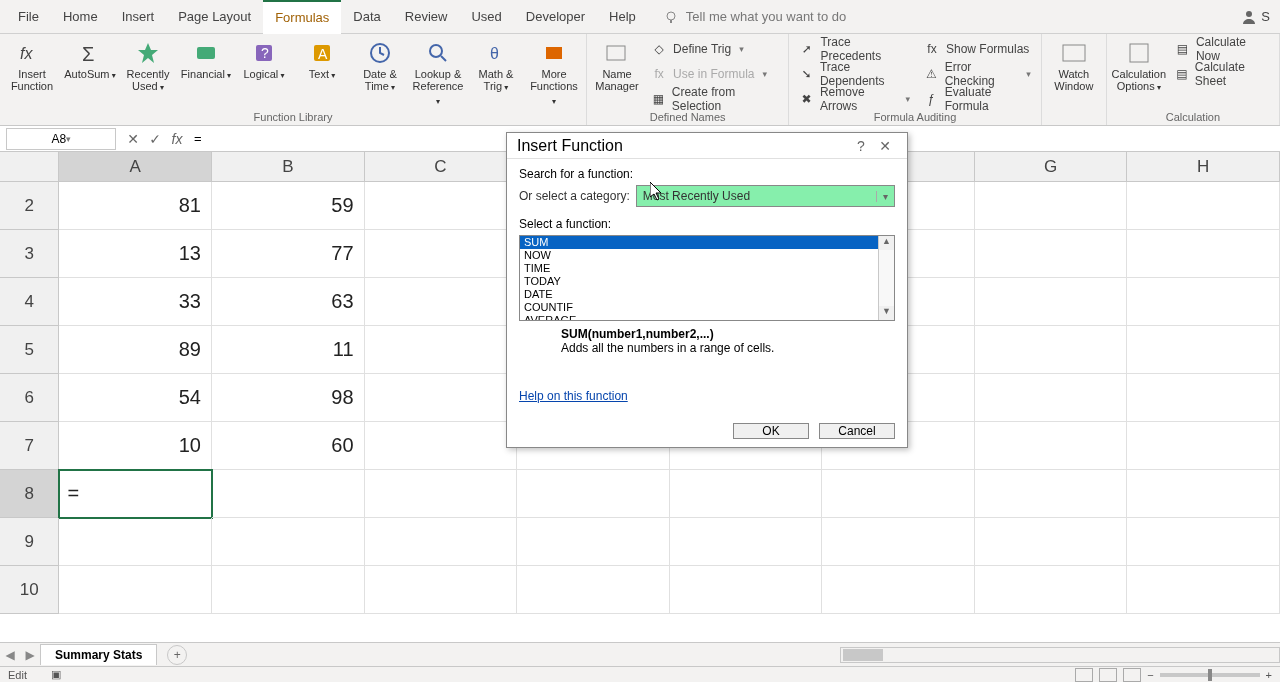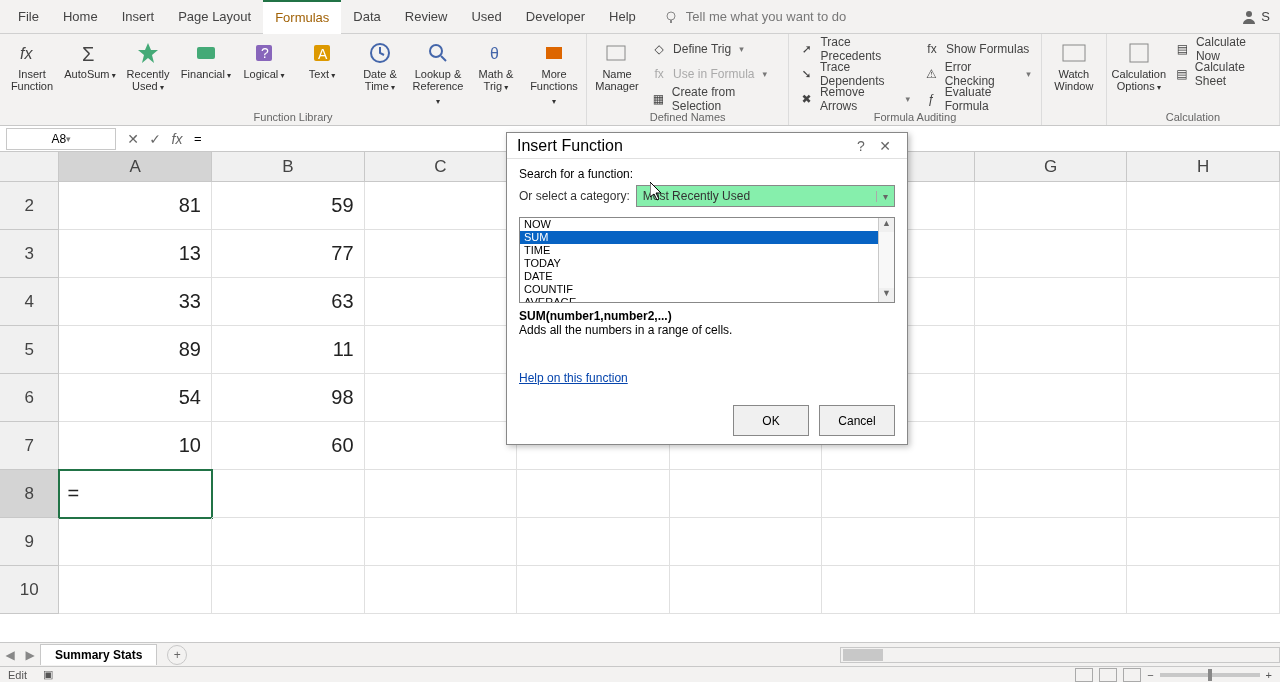--- a/index.html
+++ b/index.html
@@ -51,21 +51,21 @@
 
 .sheettabs { position: absolute; left: 0; bottom: 16px; height: 24px; display: flex; align-items: center; font-size: 12px; gap: 0; border-top: 1px solid #c8c8c8; width: 100%; background: #f3f2f1; }
 .sheettabs .nav { width: 20px; text-align: center; color: #888; cursor: pointer; }
 .sheettab { background: #fff; border: 1px solid #c8c8c8; border-bottom: none; padding: 3px 14px; cursor: pointer; }
 .sheettab.active { font-weight: 600; }
 .addsheet { width: 20px; height: 20px; border: 1px solid #c8c8c8; border-radius: 50%; display: flex; align-items: center; justify-content: center; margin-left: 10px; color: #666; cursor: pointer; }
 .hscroll { margin-left: auto; width: 440px; height: 16px; background: #f3f2f1; border: 1px solid #c8c8c8; display: flex; align-items: center; }
 .hscroll .thumb { width: 40px; height: 12px; background: #c8c8c8; margin-left: 2px; }
 
 
-.statusbar { position: absolute; left: 0; bottom: 0; height: 16px; width: 100%; background: #f3f2f1; border-top: 1px solid #c8c8c8; display: flex; align-items: center; font-size: 11px; color: #555; padding: 0 8px; }
+.statusbar { position: absolute; left: 0; bottom: 0; height: 16px; width: 100%; background: #f3f2f1; border-top: 1px solid #c8c8c8; display: flex; align-items: center; font-size: 11px; color: #555; padding: 0 8px; gap: 8px; }
 .statusbar .right { margin-left: auto; display: flex; align-items: center; gap: 6px; }
 .viewbtn { width: 18px; height: 14px; border: 1px solid #aaa; display: inline-block; }
 .zoom { width: 100px; height: 4px; background: #c8c8c8; position: relative; }
 .zoom .th { position: absolute; left: 48px; top: -4px; width: 4px; height: 12px; background: #888; }
 
 
 .dialog { position: absolute; left: 506px; top: 132px; width: 402px; background: #fff; border: 1px solid #888; box-shadow: 2px 2px 6px rgba(0,0,0,0.25); font-size: 12px; }
 .dlg-title { height: 26px; display: flex; align-items: center; padding: 0 10px; border-bottom: 1px solid #e0e0e0; }
 .dlg-title .t { flex: 1; font-size: 16px; }
 .dlg-title .hbtn { width: 24px; text-align: center; cursor: pointer; color: #666; font-size: 14px; }
@@ -77,25 +77,25 @@
 .catrow { display: flex; align-items: center; gap: 6px; margin-bottom: 10px; }
 .catrow span { color: #333; }
 .selbox { flex: 1; border: 1px solid #888; height: 22px; display: flex; align-items: center; padding: 0 6px; justify-content: space-between; background: #86efac; cursor: pointer; }
 .selbox .dd { font-size: 10px; color: #666; border-left: 1px solid #aaa; padding-left: 6px; }
 .listbox { border: 1px solid #888; height: 86px; margin-bottom: 6px; position: relative; overflow: hidden; }
 .listbox .item { height: 13px; padding: 0 4px; font-size: 11px; line-height: 13px; cursor: pointer; }
 .listbox .item.sel { background: #0763c3; color: #fff; }
 .listbox .sb { position: absolute; right: 0; top: 0; bottom: 0; width: 16px; background: #f0f0f0; border-left: 1px solid #c8c8c8; display: flex; flex-direction: column; }
 .listbox .sb .ar { height: 14px; text-align: center; font-size: 9px; color: #666; cursor: pointer; }
 .listbox .sb .track { flex: 1; background: #f8f8f8; }
-.desc { margin-bottom: 6px; line-height: 14px; }
+.desc { margin-bottom: 6px; line-height: 14px; margin-left: 42px; }
 .desc b { font-weight: 600; }
 .helplink { color: #0645ad; text-decoration: underline; cursor: pointer; }
 .dlg-buttons { display: flex; justify-content: flex-end; gap: 10px; padding: 8px 12px; }
-.dlg-buttons button { width: 76px; height: 31px; border: 1px solid #888; background: #f0f0f0; cursor: pointer; font-size: 12px; }
+.dlg-buttons button { width: 76px; height: 16px; border: 1px solid #888; background: #f0f0f0; cursor: pointer; font-size: 12px; }
 
 
 .cursor { position: absolute; left: 650px; top: 182px; pointer-events: none; z-index: 100; }
 </style>
 </head>
 <body>
 
 <div class="tabbar">
   <div class="tab">File</div>
   <div class="tab">Home</div>
@@ -461,24 +461,25 @@
   </div>
   <div class="dlg-body">
     <label>Search for a function:</label>
     <div class="catrow">
       <span>Or select a category:</span>
       <div class="selbox">
           <span>Most Recently Used</span>
           <span class="dd">▾</span>
         </div>
     </div>
+    <label>Select a function:</label>
     <div class="listbox">
       <div id="fnlist">
+          <div class="item sel">SUM</div>
           <div class="item">NOW</div>
-          <div class="item sel">SUM</div>
           <div class="item">TIME</div>
           <div class="item">TODAY</div>
           <div class="item">DATE</div>
           <div class="item">COUNTIF</div>
           <div class="item">AVERAGE</div>
         </div>
       <div class="sb">
         <div class="ar">▲</div>
         <div class="track"></div>
         <div class="ar">▼</div>

